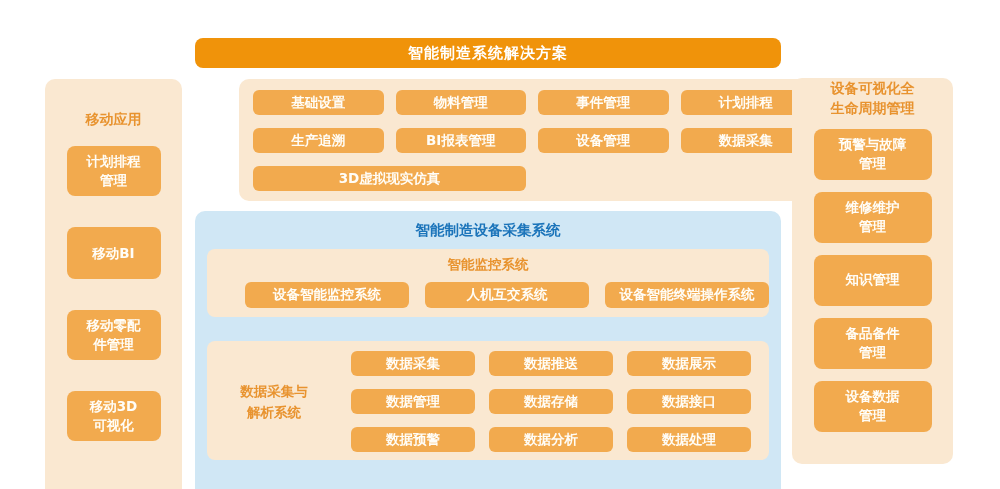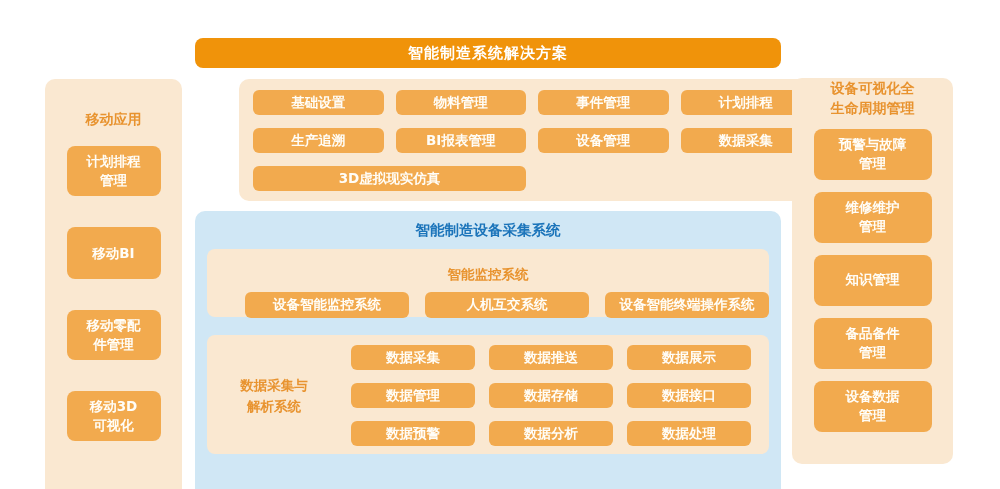--- a/index.html
+++ b/index.html
@@ -60,21 +60,21 @@
   .blue-panel {
     position:absolute; left:195px; top:211px; width:586px; height:289px;
     background:var(--panel-blue,#D0E7F5); border-radius:10px;
     box-sizing:border-box; padding:8px 12px;
   }
   .blue-title {
     color:var(--text-blue,#1B74BA); font-weight:bold; font-size:14.5px;
     text-align:center; margin:2px 0 9px;
   }
   .sub-panel { background:var(--panel-cream,#FAE8D1); border-radius:8px; box-sizing:border-box; }
-  .monitor { height:68px; padding-top:17px; margin-bottom:18px; }
+  .monitor { height:68px; padding-top:7px; margin-bottom:24px; }
   .sub-title {
     color:var(--text-orange,#E8932F); font-weight:bold; font-size:13.5px;
     text-align:center; margin-bottom:8px;
   }
   .monitor-row { display:flex; justify-content:flex-end; gap:16px; }
   .monitor-row .grid-node { width:164px; height:26px; }
 
   .collect { height:119px; display:flex; align-items:center; padding:10px 18px 8px 28px; }
   .collect-label {
     width:78px; margin-right:38px; flex:none;

